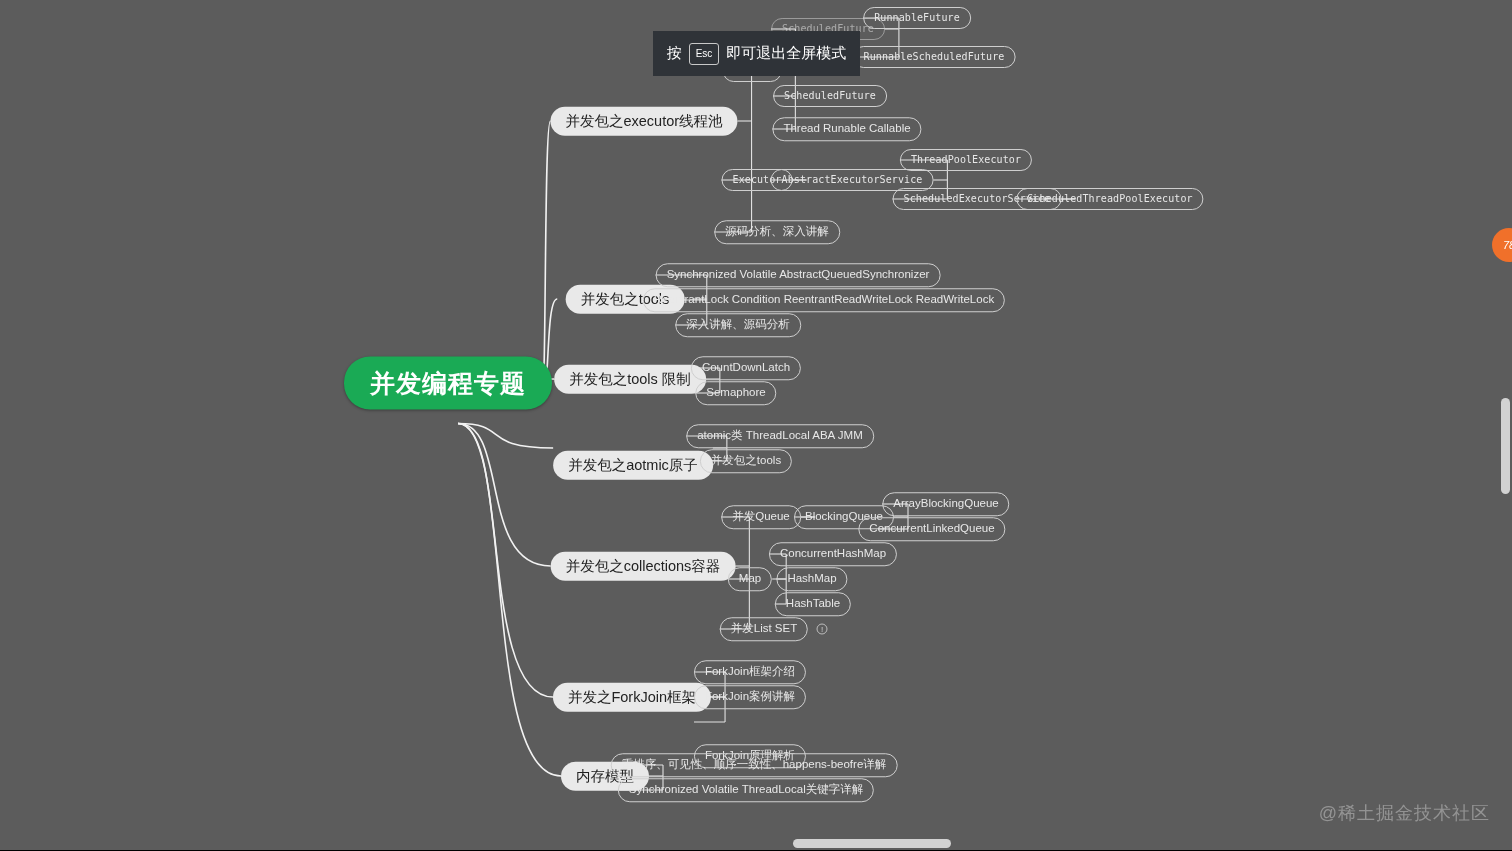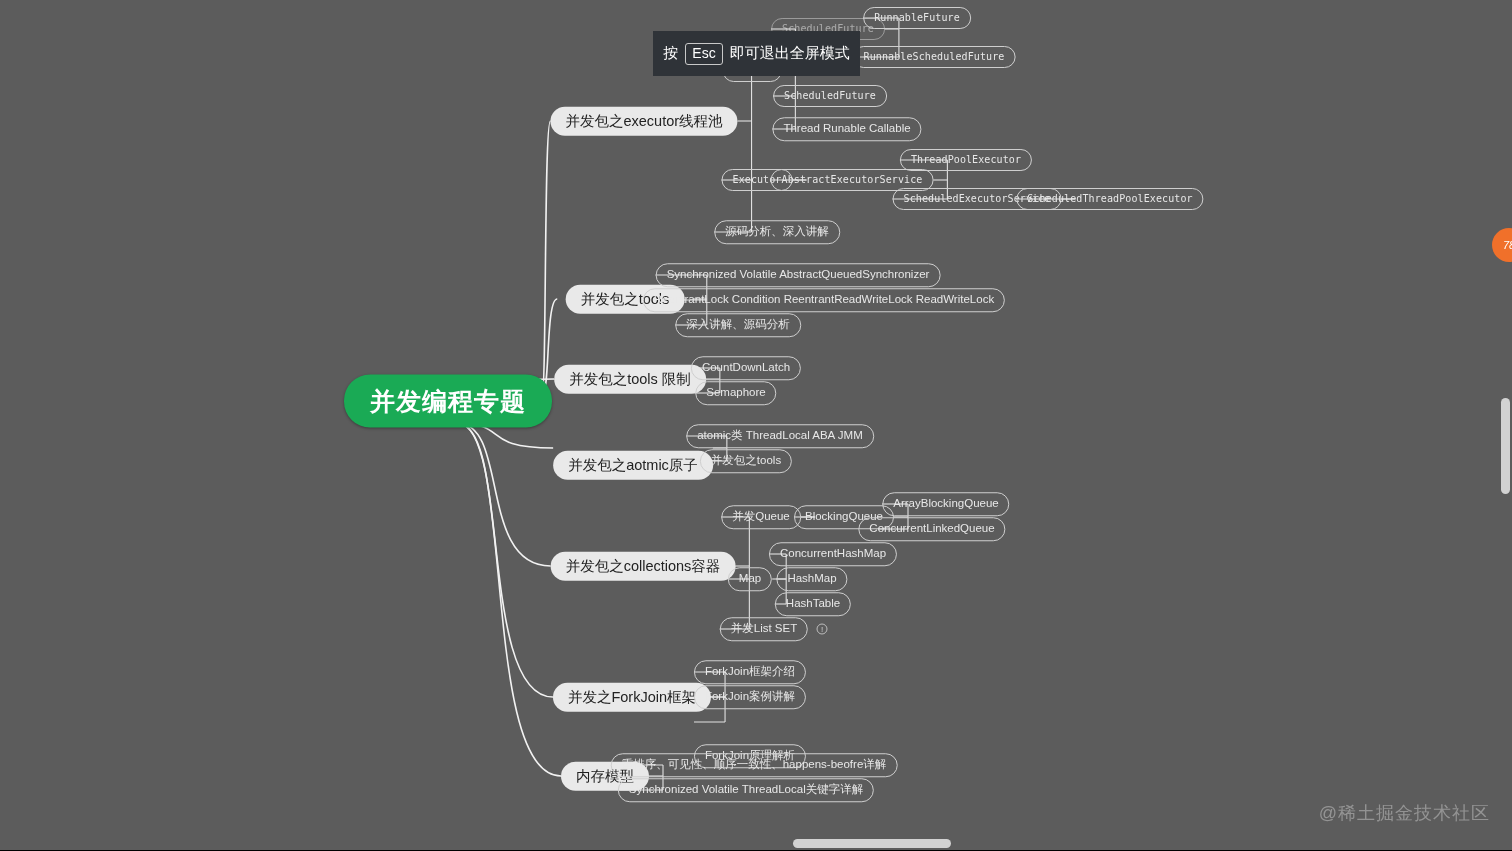--- a/index.html
+++ b/index.html
@@ -85,21 +85,21 @@
     justify-content: center;
     gap: 7px;
     color: #ffffff;
     font-size: 15px;
     z-index: 40;
   }
   #esc-toast .key {
     border: 1px solid #c9c9c9;
     border-radius: 3px;
     padding: 1px 6px 2px;
-    font-size: 14px;
+    font-size: 10px;
     line-height: 17px;
   }
 
   
   #side-badge {
     position: absolute;
     right: -14px; top: 228px;
     width: 34px; height: 34px;
     border-radius: 50%;
     background: #f0702a;
@@ -229,21 +229,21 @@
       <path d="M 542 395 C 546.640625 395, 543.85625 121, 550.4375 121" stroke="#f2f2f2" stroke-width="1.6" fill="none"></path>
       <path d="M 542 395 C 550.374609375 395, 545.34984375 299, 557.2265625 299" stroke="#f2f2f2" stroke-width="1.6" fill="none"></path>
       <path d="M 458 395 C 510.890234375 395, 479.15609375 379, 554.1640625 379" stroke="#f2f2f2" stroke-width="1.6" fill="none"></path>
       <path d="M 458 423.5 C 510.32734375 423.5, 478.9309375 448, 553.140625 448" stroke="#f2f2f2" stroke-width="1.6" fill="none"></path>
       <path d="M 458 423.5 C 508.956640625 423.5, 478.38265625 566, 550.6484375 566" stroke="#f2f2f2" stroke-width="1.6" fill="none"></path>
       <path d="M 458 423.5 C 510.219921875 423.5, 478.88796875 697, 552.9453125 697" stroke="#f2f2f2" stroke-width="1.6" fill="none"></path>
       <path d="M 458 423.5 C 514.65 423.5, 480.66 776, 561 776" stroke="#f2f2f2" stroke-width="1.6" fill="none"></path>
     </svg>
 
   <div id="nodes-layer">
-      <div class="node root" style="left: 448px; top: 401px;">
+      <div class="node root" style="left: 448px; top: 383px;">
         <span>并发编程专题</span>
       </div>
       <div class="node main" style="left: 644px; top: 121px;">
         <span>并发包之executor线程池</span>
       </div>
       <div class="node sub mono" style="left: 752px; top: 71px;">
         <span>Future</span>
       </div>
       <div class="node sub mono" style="left: 828px; top: 29px; opacity: 0.55;">
         <span>ScheduledFuture</span>

